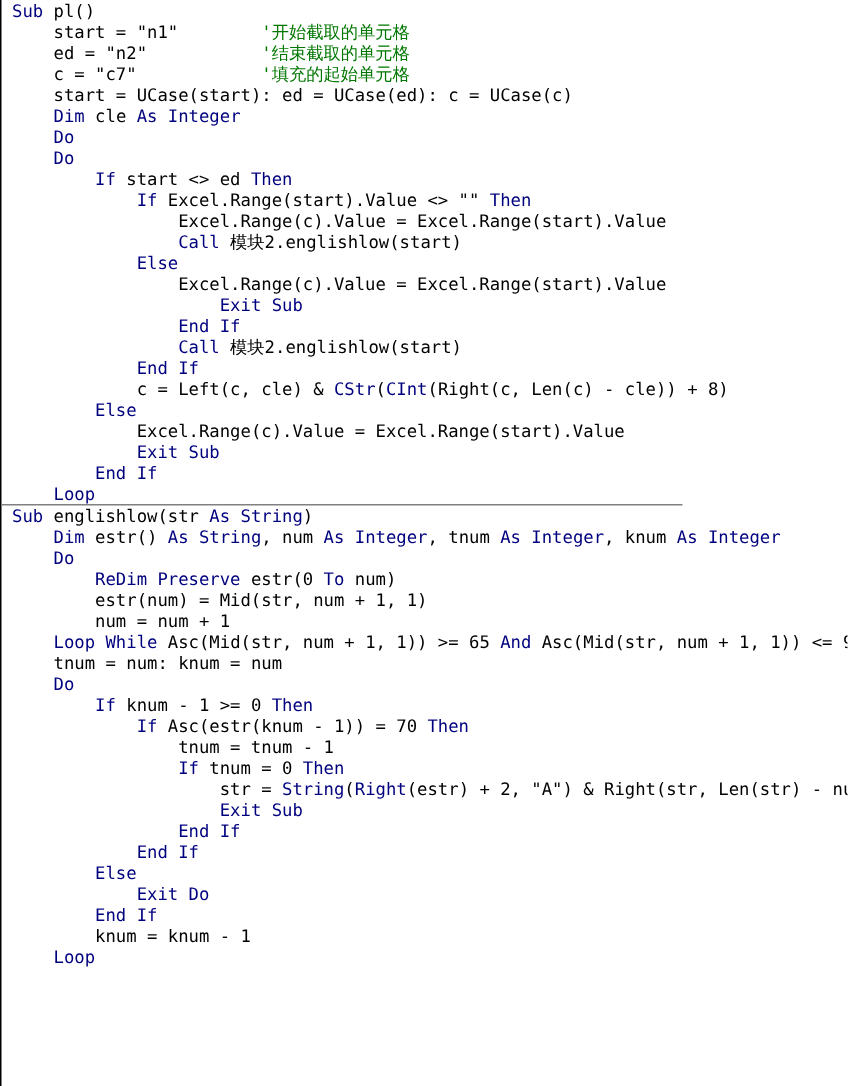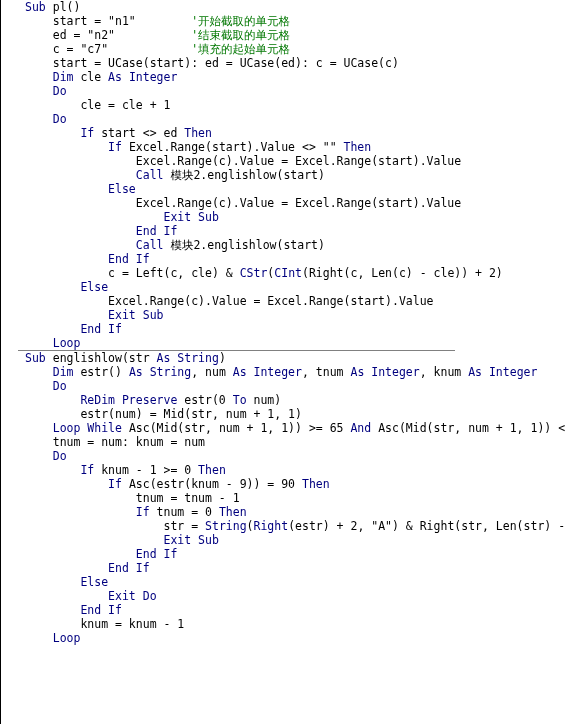--- a/index.html
+++ b/index.html
@@ -13,21 +13,21 @@
     overflow: hidden;
     font-family: "DejaVu Sans Mono", "Liberation Mono", monospace;
   }
   #editor {
     position: relative;
     width: 455px;
     height: 724px;
     box-sizing: border-box;
     background: #ffffff;
     border-left: 1px solid #000000;
-    padding-left: 24px;
+    padding-left: 7px;
   }
   .sep {
     height: 0;
     border-top: 1px solid #808080;
     margin: 0;
     margin-left: -7px;
   }
   .code-line {
     height: 14px;
     line-height: 14px;
@@ -46,49 +46,49 @@
 
 <div id="editor">
   <div id="code-body">
       <div class="code-line"><span class="kw">Sub</span><span class="pln"> pl()</span></div>
       <div class="code-line">    <span class="pln">start = "n1"        </span><span class="cmt">'开始截取的单元格</span></div>
       <div class="code-line">    <span class="pln">ed = "n2"           </span><span class="cmt">'结束截取的单元格</span></div>
       <div class="code-line">    <span class="pln">c = "c7"            </span><span class="cmt">'填充的起始单元格</span></div>
       <div class="code-line">    <span class="pln">start = UCase(start): ed = UCase(ed): c = UCase(c)</span></div>
       <div class="code-line">    <span class="kw">Dim</span><span class="pln"> cle </span><span class="kw">As Integer</span></div>
       <div class="code-line">    <span class="kw">Do</span></div>
-      <div class="code-line">        <span class="pln">cle = cle + 1</span></div>
       <div class="code-line">    <span class="kw">Do</span></div>
       <div class="code-line">        <span class="kw">If</span><span class="pln"> start &lt;&gt; ed </span><span class="kw">Then</span></div>
       <div class="code-line">            <span class="kw">If</span><span class="pln"> Excel.Range(start).Value &lt;&gt; "" </span><span class="kw">Then</span></div>
       <div class="code-line">                <span class="pln">Excel.Range(c).Value = Excel.Range(start).Value</span></div>
       <div class="code-line">                <span class="kw">Call</span><span class="pln"> 模块2.englishlow(start)</span></div>
       <div class="code-line">            <span class="kw">Else</span></div>
       <div class="code-line">                <span class="pln">Excel.Range(c).Value = Excel.Range(start).Value</span></div>
       <div class="code-line">                    <span class="kw">Exit Sub</span></div>
       <div class="code-line">                <span class="kw">End If</span></div>
       <div class="code-line">                <span class="kw">Call</span><span class="pln"> 模块2.englishlow(start)</span></div>
       <div class="code-line">            <span class="kw">End If</span></div>
-      <div class="code-line">            <span class="pln">c = Left(c, cle) &amp; </span><span class="kw">CStr</span><span class="pln">(</span><span class="kw">CInt</span><span class="pln">(Right(c, Len(c) - cle)) + 2)</span></div>
+      <div class="code-line">            <span class="pln">c = Left(c, cle) &amp; </span><span class="kw">CStr</span><span class="pln">(</span><span class="kw">CInt</span><span class="pln">(Right(c, Len(c) - cle)) + 8)</span></div>
       <div class="code-line">        <span class="kw">Else</span></div>
       <div class="code-line">            <span class="pln">Excel.Range(c).Value = Excel.Range(start).Value</span></div>
       <div class="code-line">            <span class="kw">Exit Sub</span></div>
       <div class="code-line">        <span class="kw">End If</span></div>
       <div class="code-line">    <span class="kw">Loop</span></div>
       <div class="sep"></div>
       <div class="code-line"><span class="kw">Sub</span><span class="pln"> englishlow(str </span><span class="kw">As String</span><span class="pln">)</span></div>
       <div class="code-line">    <span class="kw">Dim</span><span class="pln"> estr() </span><span class="kw">As String</span><span class="pln">, num </span><span class="kw">As Integer</span><span class="pln">, tnum </span><span class="kw">As Integer</span><span class="pln">, knum </span><span class="kw">As Integer</span></div>
       <div class="code-line">    <span class="kw">Do</span></div>
       <div class="code-line">        <span class="kw">ReDim Preserve</span><span class="pln"> estr(0 </span><span class="kw">To</span><span class="pln"> num)</span></div>
       <div class="code-line">        <span class="pln">estr(num) = Mid(str, num + 1, 1)</span></div>
+      <div class="code-line">        <span class="pln">num = num + 1</span></div>
       <div class="code-line">    <span class="kw">Loop While</span><span class="pln"> Asc(Mid(str, num + 1, 1)) &gt;= 65 </span><span class="kw">And</span><span class="pln"> Asc(Mid(str, num + 1, 1)) &lt;= 90</span></div>
       <div class="code-line">    <span class="pln">tnum = num: knum = num</span></div>
       <div class="code-line">    <span class="kw">Do</span></div>
       <div class="code-line">        <span class="kw">If</span><span class="pln"> knum - 1 &gt;= 0 </span><span class="kw">Then</span></div>
-      <div class="code-line">            <span class="kw">If</span><span class="pln"> Asc(estr(knum - 9)) = 90 </span><span class="kw">Then</span></div>
+      <div class="code-line">            <span class="kw">If</span><span class="pln"> Asc(estr(knum - 1)) = 70 </span><span class="kw">Then</span></div>
       <div class="code-line">                <span class="pln">tnum = tnum - 1</span></div>
       <div class="code-line">                <span class="kw">If</span><span class="pln"> tnum = 0 </span><span class="kw">Then</span></div>
       <div class="code-line">                    <span class="pln">str = </span><span class="kw">String</span><span class="pln">(</span><span class="kw">Right</span><span class="pln">(estr) + 2, "A") &amp; Right(str, Len(str) - num)</span></div>
       <div class="code-line">                    <span class="kw">Exit Sub</span></div>
       <div class="code-line">                <span class="kw">End If</span></div>
       <div class="code-line">            <span class="kw">End If</span></div>
       <div class="code-line">        <span class="kw">Else</span></div>
       <div class="code-line">            <span class="kw">Exit Do</span></div>
       <div class="code-line">        <span class="kw">End If</span></div>
       <div class="code-line">        <span class="pln">knum = knum - 1</span></div>

